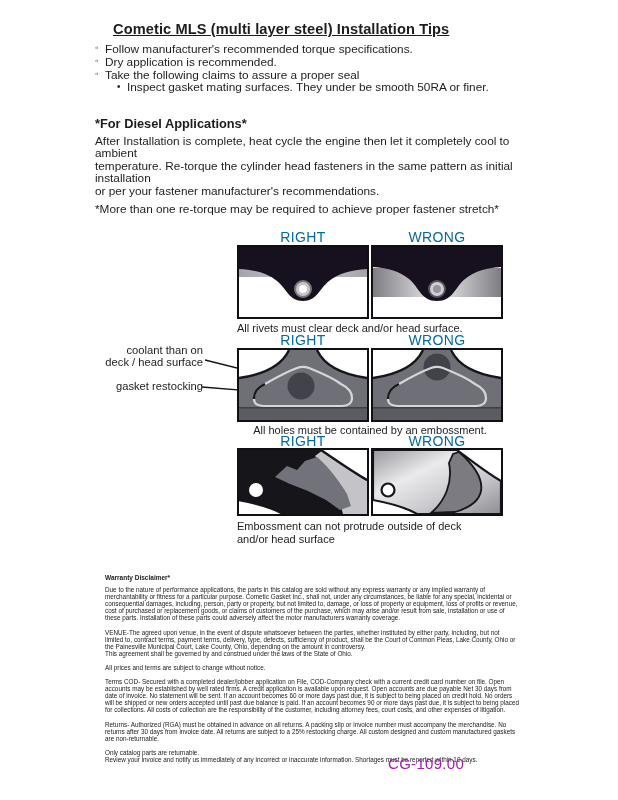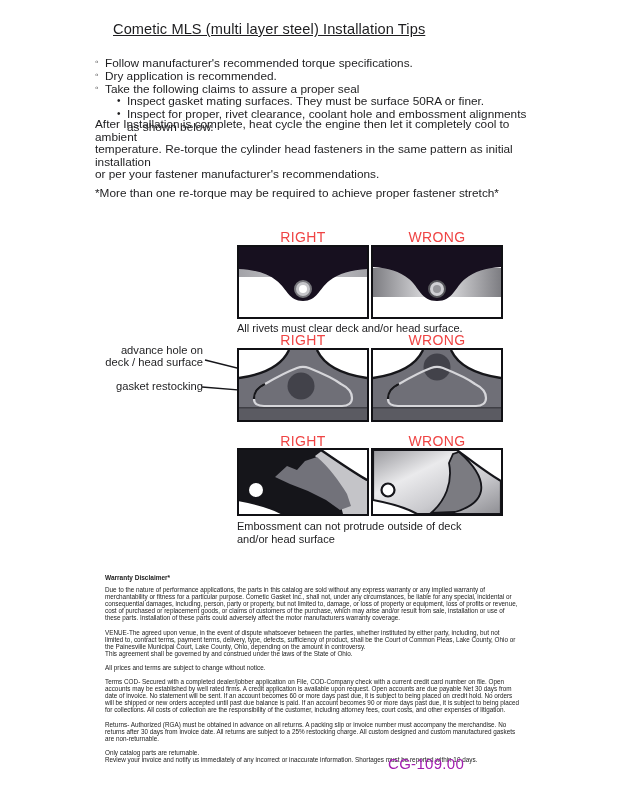--- a/index.html
+++ b/index.html
@@ -6,38 +6,38 @@
   body{
     width:618px;height:800px;background:#ffffff;
     font-family:"Liberation Sans", sans-serif;color:#1d1d1f;
     position:relative;overflow:hidden;
   }
   .page{position:absolute;inset:0;}
 
   
   .title{
     position:absolute;left:113px;top:21px;
-    font-size:14.6px;font-weight:normal;text-decoration:underline;
+    font-size:14.6px;font-weight:bold;text-decoration:underline;
     letter-spacing:.1px;white-space:nowrap;
   }
-  .tips{position:absolute;left:95px;top:57px;width:440px;font-size:11.8px;line-height:12.8px;}
+  .tips{position:absolute;left:95px;top:43px;width:440px;font-size:11.8px;line-height:12.8px;}
   .bullet{position:relative;padding-left:10px;}
   .bullet::before{content:"◦";position:absolute;left:0;top:-1px;font-size:10px;}
   .subbullet{position:relative;padding-left:10px;margin-left:22px;}
   .subbullet::before{content:"•";position:absolute;left:0;top:0;font-size:10px;}
 
   .diesel{position:absolute;left:95px;top:118px;width:442px;font-size:11.8px;line-height:12.5px;}
   .diesel h2{font-size:12.8px;margin:0 0 4px 0;}
   .diesel p{margin:0 0 6px 0;white-space:pre-line;}
 
   
   .diagrams{position:absolute;inset:0;}
   .dg-label{
     position:absolute;width:132px;text-align:center;
-    font-size:14px;letter-spacing:.4px;color:#ef4444;white-space:nowrap;
+    font-size:14px;letter-spacing:.4px;color:#0369a1;white-space:nowrap;
   }
   .panel{
     position:absolute;width:132px;box-sizing:border-box;
     border:2px solid #101014;background:#fff;
   }
   .panel svg{display:block;}
   .caption{position:absolute;font-size:11px;line-height:12.8px;color:#1d1d1f;white-space:pre-line;}
   .anno{
     position:absolute;width:122px;text-align:right;
     font-size:11.2px;line-height:12px;color:#1d1d1f;white-space:pre-line;
@@ -55,25 +55,25 @@
 <body>
 
 <div class="page">
 
   <div class="title">Cometic MLS (multi layer steel) Installation Tips</div>
 
   <div class="tips">
     <div class="bullet">Follow manufacturer's recommended torque specifications.</div>
     <div class="bullet">Dry application is recommended.</div>
     <div class="bullet">Take the following claims to assure a proper seal</div>
-    <div class="subbullet">Inspect gasket mating surfaces.  They must be surface 50RA or finer.</div>
-    <div class="subbullet">Inspect for proper, rivet clearance, coolant hole and embossment alignments as shown below.</div>
+    <div class="subbullet">Inspect gasket mating surfaces.  They under be smooth 50RA or finer.</div>
   </div>
 
   <div class="diesel">
+    <h2>*For Diesel Applications*</h2>
     <p>After Installation is complete, heat cycle the engine then let it completely cool to ambient
 temperature. Re-torque the cylinder head fasteners in the same pattern as initial installation
 or per your fastener manufacturer's recommendations.</p>
     <p>*More than one re-torque may be required to achieve proper fastener stretch*</p>
   </div>
 
   <div class="diagrams">
 
     <div class="dg-label" style="left:237px;top:229px">RIGHT</div>
     <div class="dg-label" style="left:371px;top:229px">WRONG</div>
@@ -107,21 +107,21 @@
         </defs>
         <rect x="0" y="21" width="128" height="29" fill="url(#band2)"></rect>
         <path d="M0,0 H128 V20 C112,21 102,24 92,32 C82,40 80,54 64,54 C48,54 46,40 36,32 C26,24 16,21 0,20 Z" fill="#17101f"></path>
         <circle cx="64" cy="42" r="8" fill="#d0d0d4" stroke="#55555a" stroke-width="2"></circle>
         <circle cx="64" cy="42" r="4" fill="#96969b"></circle>
       </svg>
     </div>
 
     <div class="caption" style="left:237px;top:322px;width:280px">All rivets must clear deck and/or head surface.</div>
 
-    <div class="anno" style="left:81px;top:344px">advance hole on
+    <div class="anno" style="left:81px;top:344px">coolant than on
 deck / head surface</div>
     <div class="anno" style="left:81px;top:380px">gasket restocking</div>
 
     <svg class="leaders" width="120" height="50" viewBox="0 0 120 50">
       <line x1="10" y1="10" x2="106" y2="34" stroke="#16161a" stroke-width="1.3"></line>
       <line x1="7" y1="37" x2="82" y2="43" stroke="#16161a" stroke-width="1.3"></line>
     </svg>
 
     <div class="dg-label" style="left:237px;top:332px">RIGHT</div>
     <div class="dg-label" style="left:371px;top:332px">WRONG</div>
@@ -149,20 +149,21 @@
         <path d="M0,0 L50,0 C44,13 28,24 0,28 Z" fill="#ffffff"></path>
         <path d="M128,0 L78,0 C84,13 100,24 128,28 Z" fill="#ffffff"></path>
         <path d="M50,0 C44,13 28,24 0,28" fill="none" stroke="#16161a" stroke-width="2.4"></path>
         <path d="M78,0 C84,13 100,24 128,28" fill="none" stroke="#16161a" stroke-width="2.4"></path>
         <circle cx="64" cy="17" r="13.5" fill="#42424a"></circle>
         <path d="M15,49 C15,42 18,38 26,34 C38,27 50,21 58,18 C62,16.5 66,16.5 70,18 C80,22 94,28 102,34 C110,38 113,42 113,48 C113,53 109,56 103,56 L25,56 C19,56 15,54 15,49 Z" fill="none" stroke="#d6d6da" stroke-width="2.2"></path>
         <path d="M15,49 C15,42 18,38 26,34" fill="none" stroke="#18181c" stroke-width="2.4"></path>
       </svg>
     </div>
 
+    <div class="caption" style="left:237px;top:424px;width:266px;text-align:center">All holes must be contained by an embossment.</div>
 
     <div class="dg-label" style="left:237px;top:433px">RIGHT</div>
     <div class="dg-label" style="left:371px;top:433px">WRONG</div>
 
     <div class="panel" style="left:237px;top:448px;height:68px">
       <svg width="128" height="64" viewBox="0 0 128 64">
         <rect width="128" height="64" fill="#ffffff"></rect>
         <path d="M0,0 H82 C98,11 114,22 128,30 L128,64 L44,64 C34,58 16,53 0,50 Z" fill="#15151a"></path>
         <path d="M84,0 C102,13 116,24 128,31 L128,64 L104,64 C99,45 91,20 76,6 Z" fill="#c4c4c8"></path>
         <path d="M36,27 L48,16 L58,20 L66,11 L78,7 C90,17 100,31 108,44 L112,56 L101,60 L87,50 L69,41 L51,34 Z" fill="#72727a"></path>

